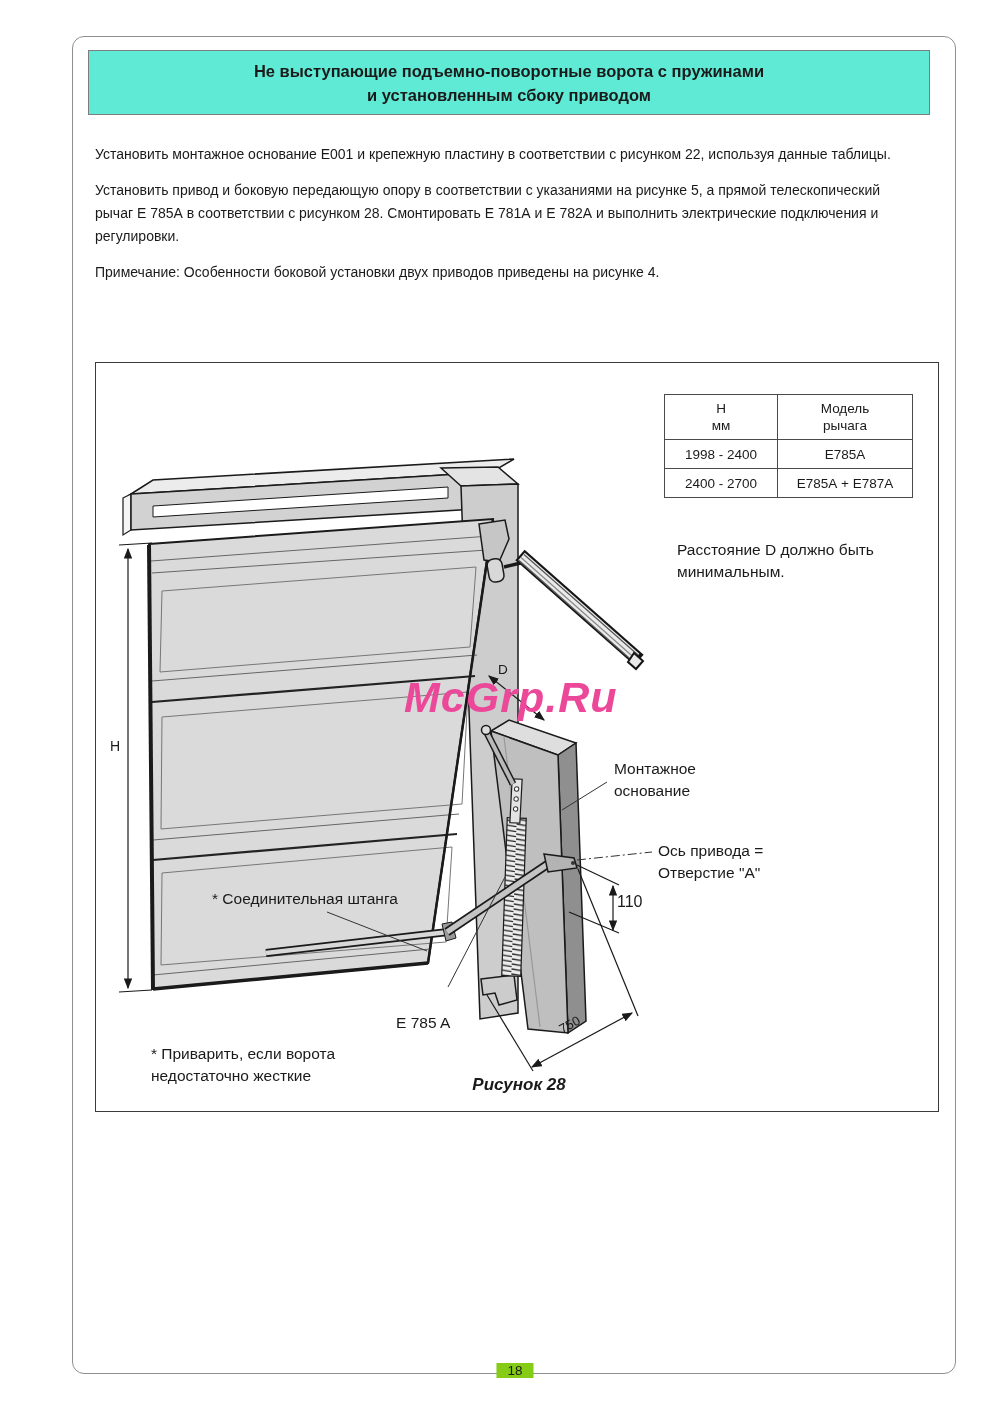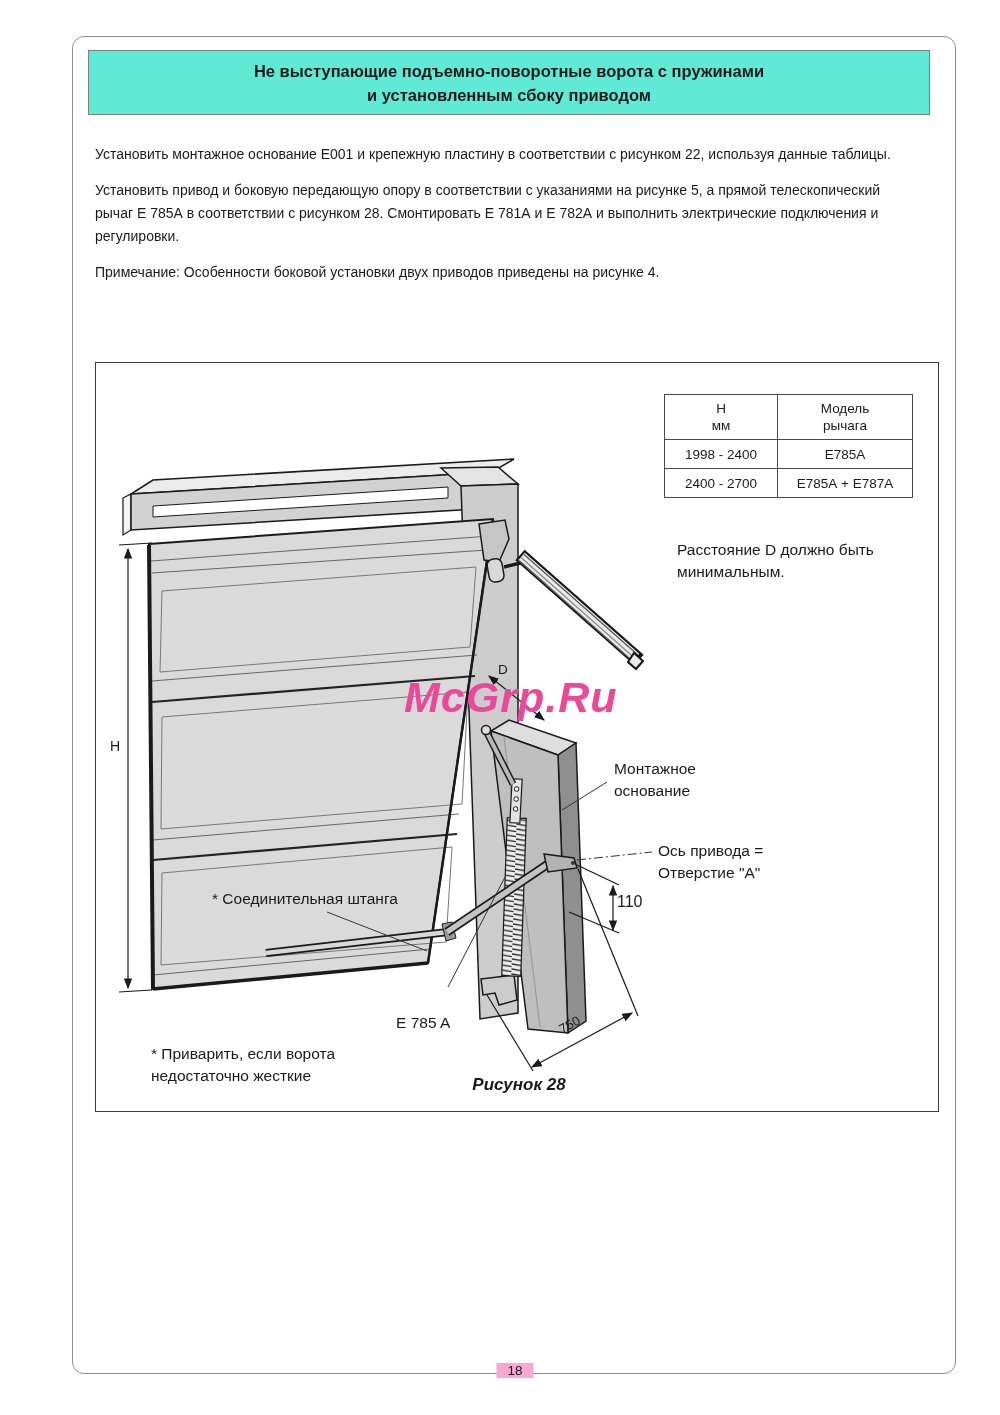--- a/index.html
+++ b/index.html
@@ -24,21 +24,21 @@
   .watermark{position:absolute;left:308px;top:310px;font-size:43px;font-weight:bold;font-style:italic;
              color:#ec4899;letter-spacing:1px;white-space:nowrap;}
   
   .spec-table{position:absolute;left:568px;top:31px;border-collapse:collapse;}
   .spec-table td{border:1.2px solid #4a4a4a;text-align:center;font-size:13.5px;line-height:17px;padding:3px 6px;}
   .spec-table .c1{width:100px;}
   .spec-table .c2{width:122px;}
   .spec-table .hdr td{height:38px;}
   .spec-table .row td{height:22px;}
   
-  .page-num{left:515px;top:1363px;transform:translateX(-50%);background:#f9a8d4;
+  .page-num{left:515px;top:1363px;transform:translateX(-50%);background:#84cc16;
             padding:0 11px;font-size:13.5px;}
 </style>
 </head>
 <body>
 
 <div class="abs page-border"></div>
 
 <div class="abs title-box">
   <div>Не выступающие подъемно-поворотные ворота с пружинами</div>
   <div>и установленным сбоку приводом</div>

